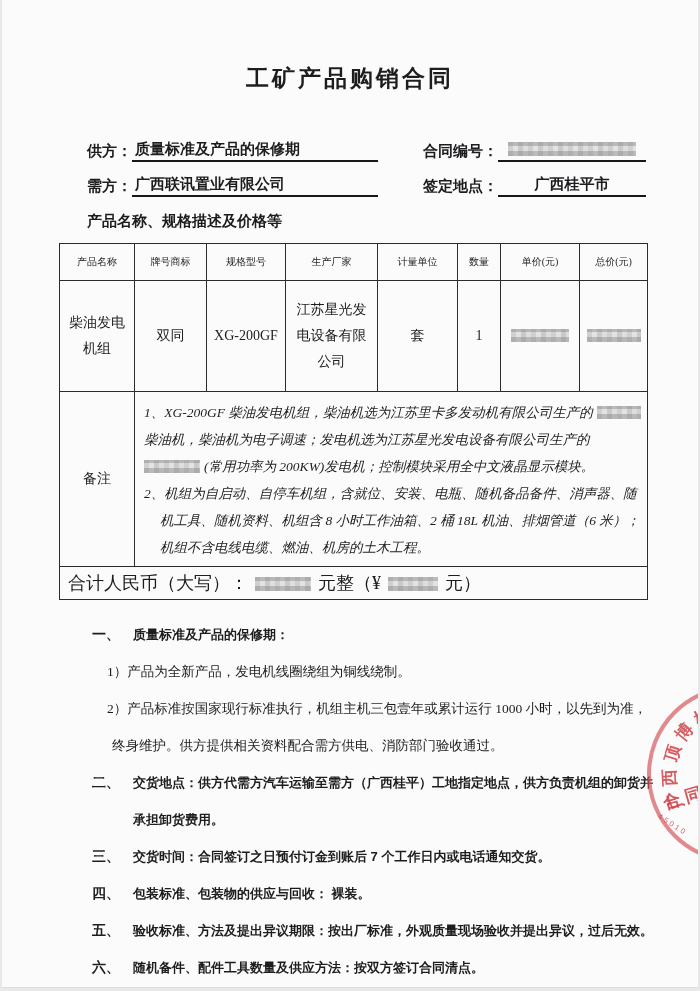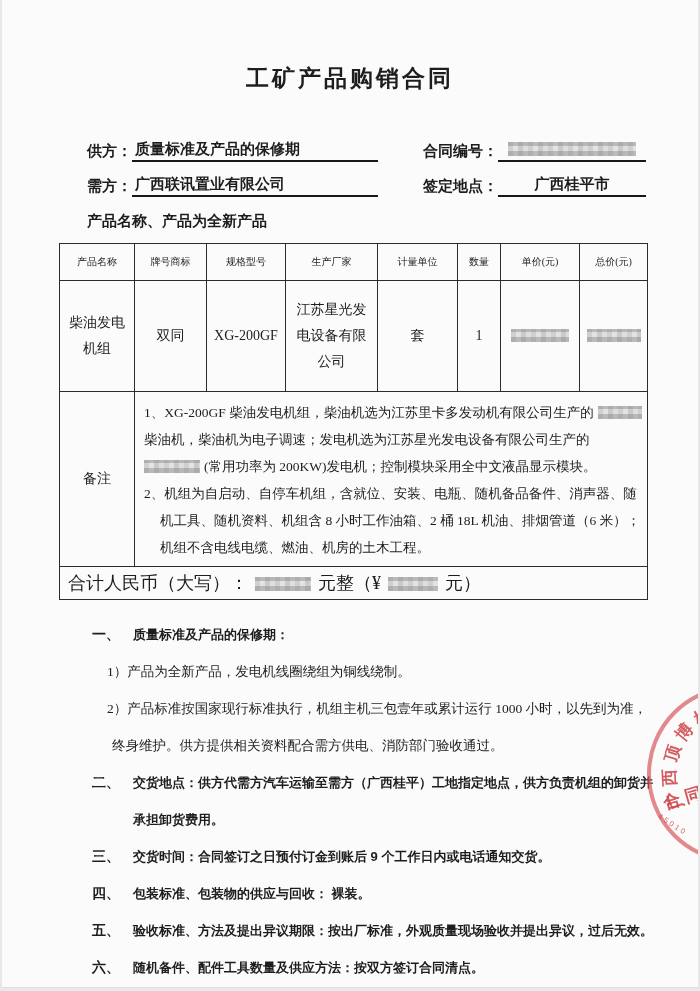--- a/index.html
+++ b/index.html
@@ -18,21 +18,21 @@
   .fvalue.wl{width:243px;text-align:left;padding-left:3px;}
   .fvalue.wr{width:148px;text-align:center;}
   .sec-heading{margin:15px 0 0 85px;font-family:"Liberation Sans","DejaVu Sans",sans-serif;
                font-weight:700;font-size:15px;}
   
   table.spec{margin:12px 0 0 57px;width:588px;border-collapse:collapse;table-layout:fixed;}
   table.spec th,table.spec td{border:1.6px solid #2b2b30;overflow:hidden;}
   table.spec th{height:36px;font-weight:400;font-size:10px;text-align:center;padding:0 2px;}
   .prod-row td{height:78px;text-align:center;font-size:14px;line-height:26px;padding:16px 6px;}
   .remark-label{text-align:center;font-size:14px;}
-  .remark-cell{vertical-align:top;padding:7px 0 5px 9px;}
+  .remark-cell{vertical-align:top;padding:7px 0 5px 9px;font-style:italic;}
   .rline{font-size:13.5px;line-height:27px;white-space:nowrap;}
   .rline.ind{padding-left:16px;}
   .total-cell{height:32px;font-size:18px;padding:0 0 0 8px;vertical-align:middle;}
   .total-cell .px{margin:0 7px;}
   
   .px{display:inline-block;vertical-align:-2px;opacity:.8;
       background-image:
         repeating-linear-gradient(0deg, rgba(125,125,125,.55) 0 5px, rgba(205,205,205,.25) 5px 10px),
         repeating-linear-gradient(90deg,#c3c3c3 0 5px,#e3e3e3 5px 10px,#b9b9b9 10px 15px,#dcdcdc 15px 20px);}
   .px-contract{width:128px;height:14px;}
@@ -87,21 +87,21 @@
     <div class="field">
       <span class="flabel">需方：</span>
       <span class="fvalue wl">广西联讯置业有限公司</span>
     </div>
     <div class="field">
       <span class="flabel">签定地点：</span>
       <span class="fvalue wr">广西桂平市</span>
     </div>
   </div>
 
-  <div class="sec-heading">产品名称、产品为全新产品</div>
+  <div class="sec-heading">产品名称、规格描述及价格等</div>
 
   <table class="spec">
     <colgroup>
       <col style="width:75px">
         <col style="width:72px">
         <col style="width:79px">
         <col style="width:92px">
       <col style="width:80px">
         <col style="width:43px">
         <col style="width:79px">
@@ -158,21 +158,21 @@
       </div>
     </div>
 
     <div class="term">
       <span class="tnum">二、</span>
       <div class="tbody"><span>交货地点：</span><span>供方代需方汽车运输至需方（广西桂平）工地指定地点，供方负责机组的卸货并承担卸货费用。</span></div>
     </div>
 
     <div class="term">
       <span class="tnum">三、</span>
-      <div class="tbody"><span>交货时间：</span><span>合同签订之日预付订金到账后 9 个工作日内或电话通知交货。</span></div>
+      <div class="tbody"><span>交货时间：</span><span>合同签订之日预付订金到账后 7 个工作日内或电话通知交货。</span></div>
     </div>
 
     <div class="term">
       <span class="tnum">四、</span>
       <div class="tbody"><span>包装标准、包装物的供应与回收：</span><span> 裸装。</span></div>
     </div>
 
     <div class="term">
       <span class="tnum">五、</span>
       <div class="tbody"><span>验收标准、方法及提出异议期限：</span><span>按出厂标准，外观质量现场验收并提出异议，过后无效。</span></div>

